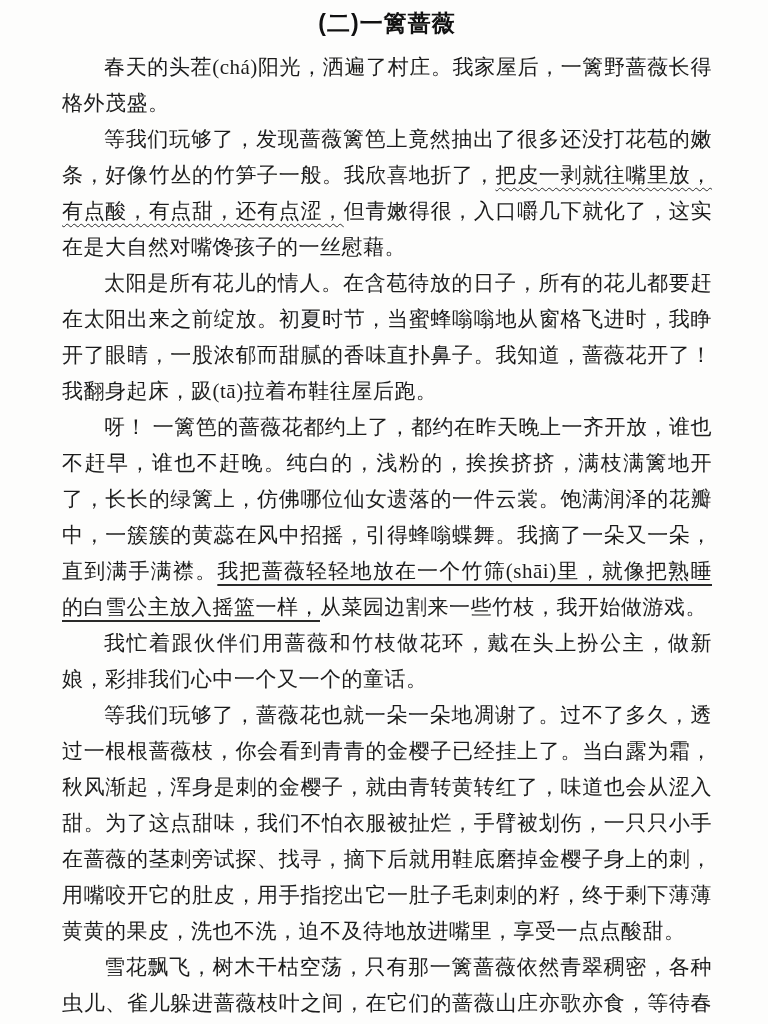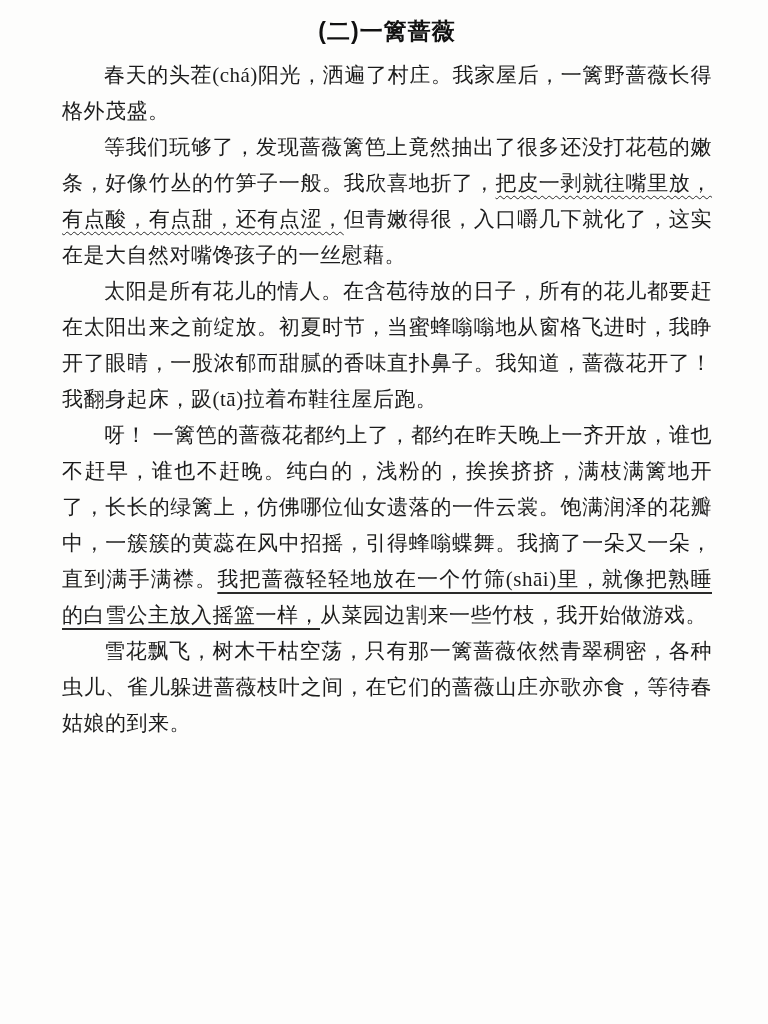--- a/index.html
+++ b/index.html
@@ -7,21 +7,21 @@
     padding: 0;
     background: #ffffff;
     color: #1c1c1c;
   }
   .page {
     position: relative;
     width: 768px;
     height: 1024px;
     background: #fdfdfc;
     box-sizing: border-box;
-    padding: 16px 56px 0 62px;
+    padding: 8px 56px 0 62px;
     overflow: hidden;
     font-family: "Liberation Serif", "DejaVu Serif", serif;
   }
   .doc-title {
     text-align: center;
     font-family: "Liberation Sans", "DejaVu Sans", sans-serif;
     font-weight: bold;
     font-size: 23px;
     letter-spacing: 1px;
     margin: 0 0 10px 0;
@@ -59,18 +59,20 @@
 
   <div class="passage">
     <p><span>春天的头茬(chá)阳光，洒遍了村庄。我家屋后，一篱野蔷薇长得格外茂盛。</span></p>
 
     <p><span>等我们玩够了，发现蔷薇篱笆上竟然抽出了很多还没打花苞的嫩条，好像竹丛的竹笋子一般。我欣喜地折了，</span><span class="seg-wavy">把皮一剥就往嘴里放，有点酸，有点甜，还有点涩，</span><span>但青嫩得很，入口嚼几下就化了，这实在是大自然对嘴馋孩子的一丝慰藉。</span></p>
 
     <p><span>太阳是所有花儿的情人。在含苞待放的日子，所有的花儿都要赶在太阳出来之前绽放。初夏时节，当蜜蜂嗡嗡地从窗格飞进时，我睁开了眼睛，一股浓郁而甜腻的香味直扑鼻子。我知道，蔷薇花开了！ 我翻身起床，趿(tā)拉着布鞋往屋后跑。</span></p>
 
     <p><span>呀！ 一篱笆的蔷薇花都约上了，都约在昨天晚上一齐开放，谁也不赶早，谁也不赶晚。纯白的，浅粉的，挨挨挤挤，满枝满篱地开了，长长的绿篱上，仿佛哪位仙女遗落的一件云裳。饱满润泽的花瓣中，一簇簇的黄蕊在风中招摇，引得蜂嗡蝶舞。我摘了一朵又一朵，直到满手满襟。</span><span class="seg-solid">我把蔷薇轻轻地放在一个竹筛(shāi)里，就像把熟睡的白雪公主放入摇篮一样，</span><span>从菜园边割来一些竹枝，我开始做游戏。</span></p>
 
+    <p><span>我忙着跟伙伴们用蔷薇和竹枝做花环，戴在头上扮公主，做新娘，彩排我们心中一个又一个的童话。</span></p>
 
+    <p><span>等我们玩够了，蔷薇花也就一朵一朵地凋谢了。过不了多久，透过一根根蔷薇枝，你会看到青青的金樱子已经挂上了。当白露为霜，秋风渐起，浑身是刺的金樱子，就由青转黄转红了，味道也会从涩入甜。为了这点甜味，我们不怕衣服被扯烂，手臂被划伤，一只只小手在蔷薇的茎刺旁试探、找寻，摘下后就用鞋底磨掉金樱子身上的刺，用嘴咬开它的肚皮，用手指挖出它一肚子毛刺刺的籽，终于剩下薄薄黄黄的果皮，洗也不洗，迫不及待地放进嘴里，享受一点点酸甜。</span></p>
 
     <p><span>雪花飘飞，树木干枯空荡，只有那一篱蔷薇依然青翠稠密，各种虫儿、雀儿躲进蔷薇枝叶之间，在它们的蔷薇山庄亦歌亦食，等待春姑娘的到来。</span></p>
   </div>
 
 </div>
 
 </body></html>

